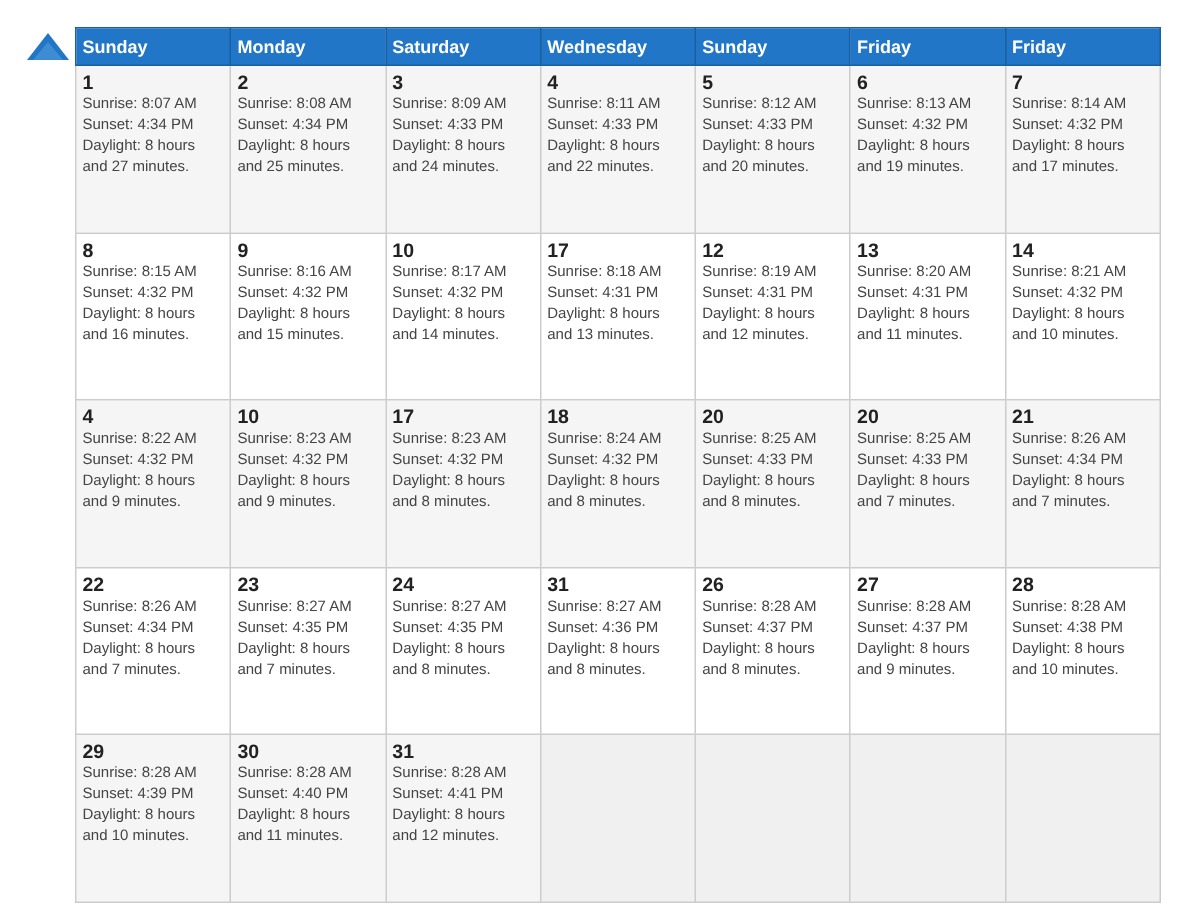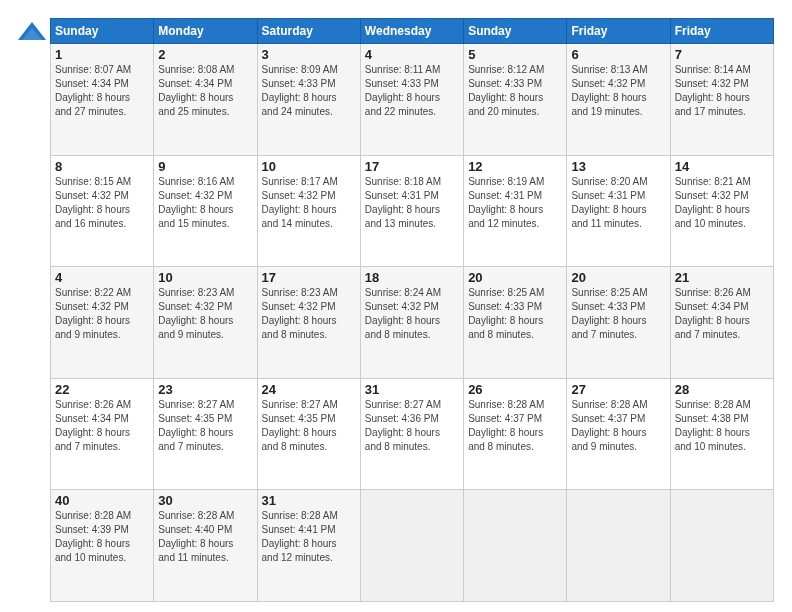--- a/index.html
+++ b/index.html
@@ -255,21 +255,21 @@
         <span class="day-num">27</span>
         <span class="day-info">Sunrise: 8:28 AM<br>Sunset: 4:37 PM<br>Daylight: 8 hours and 9 minutes.</span>
       </td>
           <td>
         <span class="day-num">28</span>
         <span class="day-info">Sunrise: 8:28 AM<br>Sunset: 4:38 PM<br>Daylight: 8 hours and 10 minutes.</span>
       </td>
         </tr>
         <tr>
           <td>
-        <span class="day-num">40</span>
+        <span class="day-num">29</span>
         <span class="day-info">Sunrise: 8:28 AM<br>Sunset: 4:39 PM<br>Daylight: 8 hours and 10 minutes.</span>
       </td>
           <td>
         <span class="day-num">30</span>
         <span class="day-info">Sunrise: 8:28 AM<br>Sunset: 4:40 PM<br>Daylight: 8 hours and 11 minutes.</span>
       </td>
           <td>
         <span class="day-num">31</span>
         <span class="day-info">Sunrise: 8:28 AM<br>Sunset: 4:41 PM<br>Daylight: 8 hours and 12 minutes.</span>
       </td>

